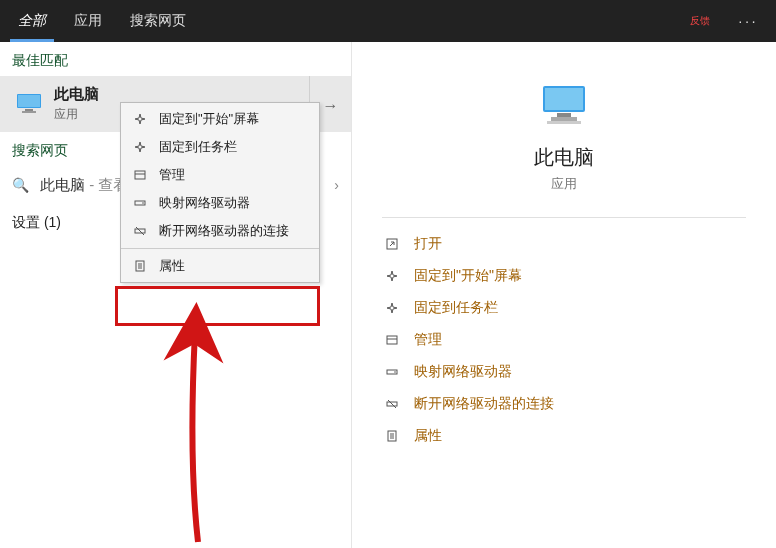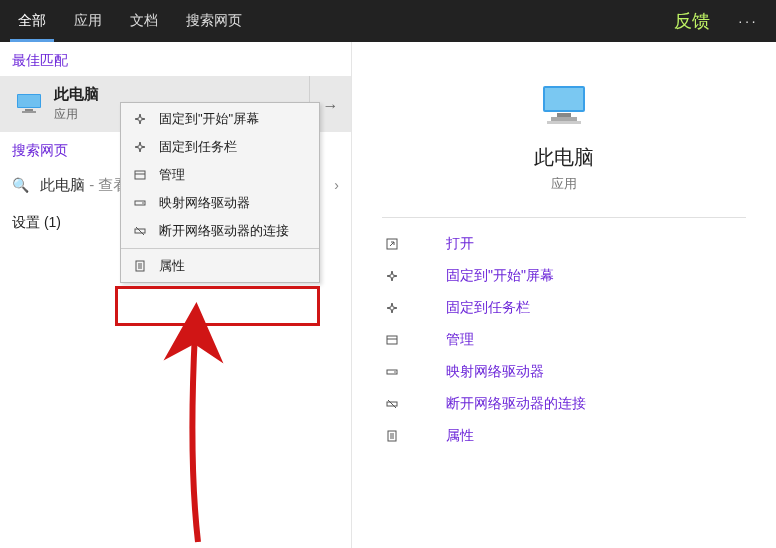--- a/index.html
+++ b/index.html
@@ -25,31 +25,31 @@
   .topbar .tabs { display: flex; height: 100%; }
   .tab {
     padding: 0 14px;
     display: flex;
     align-items: center;
     font-size: 14px;
     color: #ddd;
     position: relative;
     cursor: pointer;
   }
-  .tab.active { color: #fff; }
+  .tab.active { color: #fff; font-style: italic; }
   .tab.active::after {
     content: "";
     position: absolute;
     left: 6px; right: 6px; bottom: 0;
     height: 3px;
     background: #5aa0e6;
   }
   .tab .chev { margin-left: 2px; font-size: 10px; }
   .top-right { margin-left: auto; display: flex; align-items: center; }
-  .feedback { padding: 0 14px; color: #bef264; font-size: 18px; cursor: pointer; }
+  .feedback { padding: 0 14px; color: #ef4444; font-size: 10px; cursor: pointer; }
   .dots { padding: 0 14px; color: #ddd; cursor: pointer; letter-spacing: 2px; }
   
   .main {
     display: flex;
     height: calc(100% - 42px);
   }
   .left {
     width: 352px;
     border-right: 1px solid #e5e5e5;
     position: relative;
@@ -57,21 +57,21 @@
   }
   .right {
     flex: 1;
     background: #fff;
     padding: 0;
   }
   
   .section-label {
     padding: 10px 12px 6px;
     font-size: 14px;
-    color: #6d28d9;
+    color: #14532d;
   }
   .best-match {
     display: flex;
     align-items: center;
     height: 56px;
     background: #e8e8e8;
     padding-left: 12px;
     position: relative;
   }
   .best-match .iconbox {
@@ -142,23 +142,22 @@
   }
   .hero-title { font-size: 20px; color: #222; margin-top: 14px; }
   .hero-sub { font-size: 13px; color: #777; margin-top: 4px; }
   .actions-sep { height: 1px; background: #e0e0e0; margin: 0 30px 10px; }
   .action {
     display: flex;
     align-items: center;
     height: 32px;
     padding: 0 30px;
     font-size: 14px;
-    color: #6d28d9;
+    color: #a16207;
     cursor: pointer;
-    gap: 32px;
   }
   .action .ac-icon { width: 20px; color: #555; font-size: 13px; display: flex; justify-content: center; }
   .action .ac-label { margin-left: 12px; }
   
   .annotation-arrow {
     position: absolute;
     top: 230px;
     left: 120px;
     pointer-events: none;
   }
@@ -166,23 +165,20 @@
 </head>
 <body>
 
 <div class="topbar">
   <div class="tabs">
     <div class="tab active">
         <span>全部</span>
       </div>
     <div class="tab">
         <span>应用</span>
-      </div>
-    <div class="tab">
-        <span>文档</span>
       </div>
     <div class="tab">
         <span>搜索网页</span>
       </div>
   </div>
   <div class="top-right">
     <div class="feedback">反馈</div>
     <div class="dots">···</div>
   </div>
 </div>

